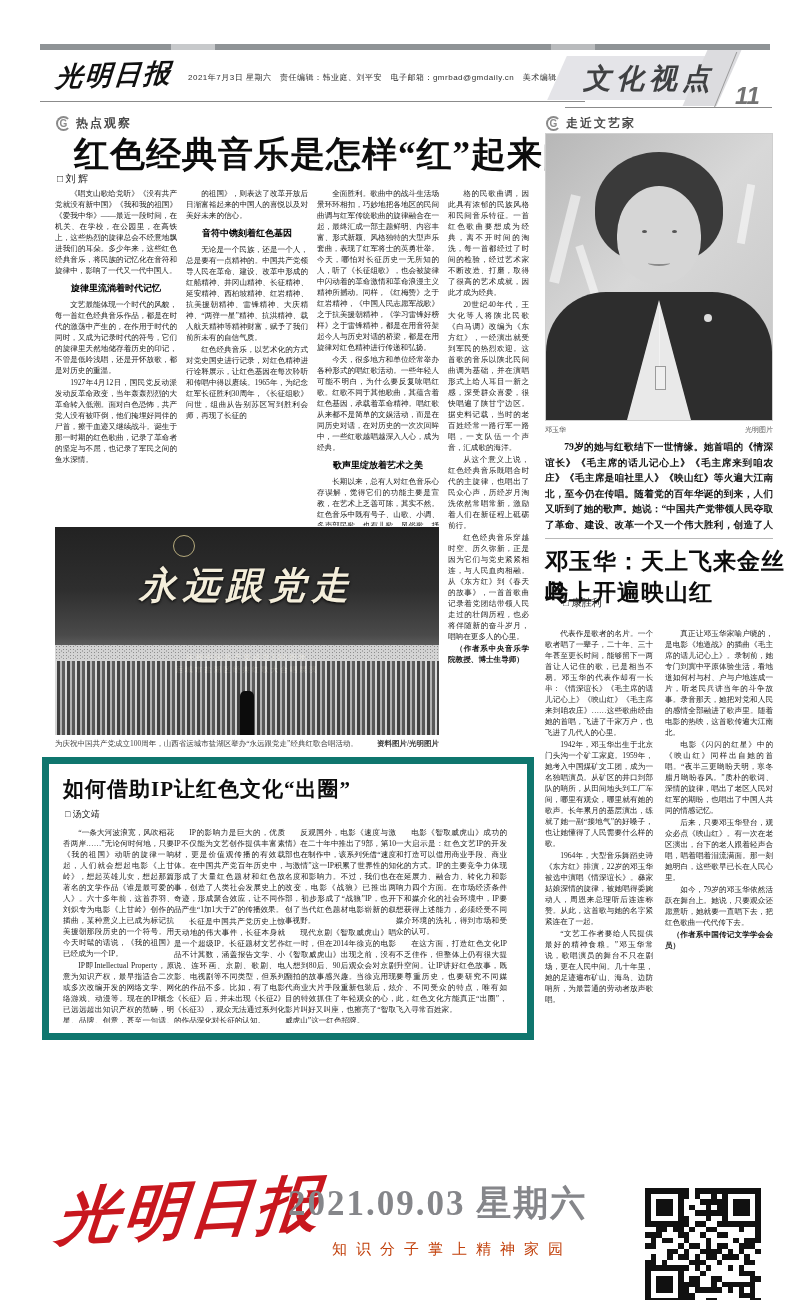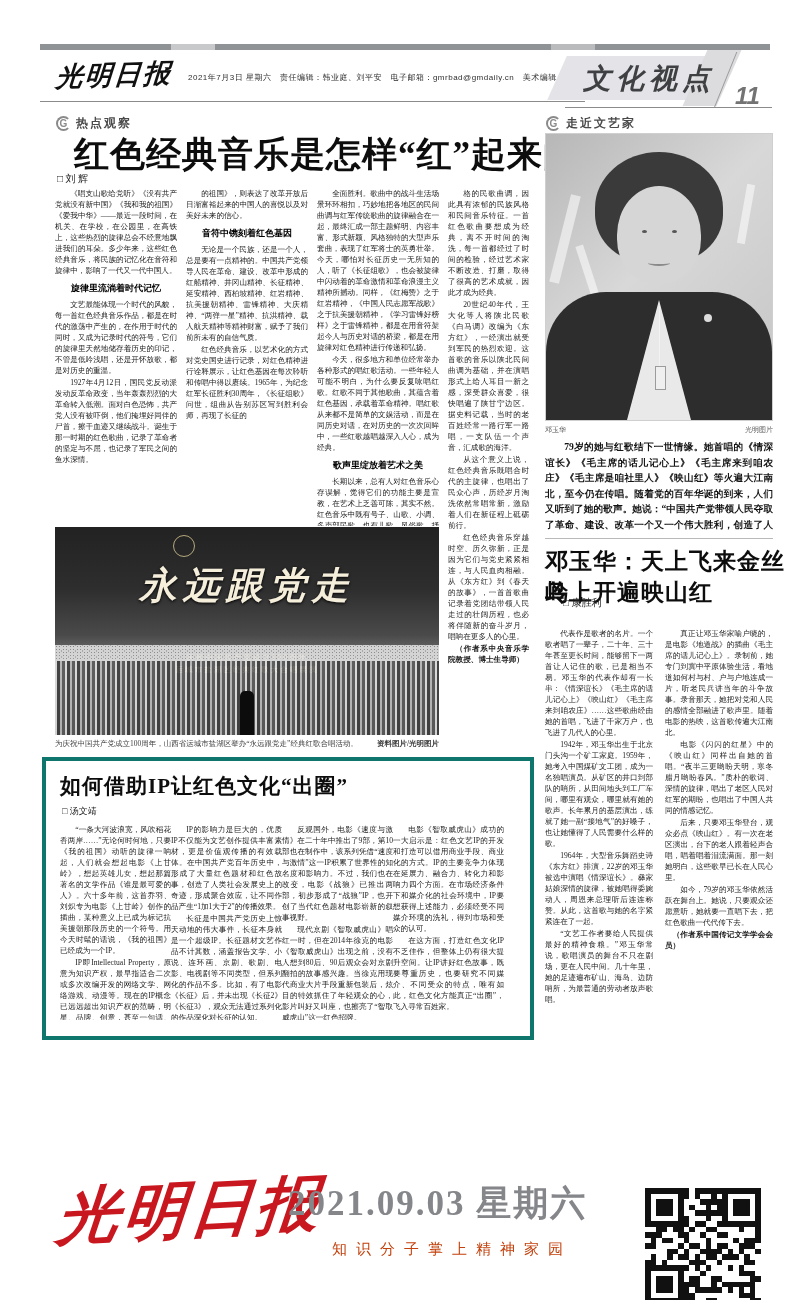--- a/index.html
+++ b/index.html
@@ -49,21 +49,21 @@
          background:repeating-radial-gradient(circle at 3px 3px,#e6e6e6 0 1.6px,rgba(0,0,0,0) 2.4px);
          background-size:7px 6px;}
   .crowd{position:absolute;left:0;right:0;bottom:0;height:74px;opacity:.9;
          background:repeating-linear-gradient(90deg,rgba(245,245,245,.85) 0 2px,rgba(55,55,55,.9) 2px 5px,rgba(205,205,205,.8) 5px 7px,rgba(85,85,85,.85) 7px 10px);}
   .conductor{position:absolute;left:50%;bottom:0;width:14px;height:44px;margin-left:-7px;background:#0c0c0c;border-radius:5px 5px 0 0;}
   .mcaption{position:absolute;left:55px;top:739px;width:384px;display:flex;justify-content:space-between;
             font-size:7.5px;color:#3d3d3d;}
   .mcaption .credit{font-weight:bold;white-space:nowrap;margin-left:8px;}
   
   .redbox{position:absolute;left:42px;top:757px;width:492px;height:283px;box-sizing:border-box;
-          border:4px solid #0f766e;background:#fff;padding:9px 14px;}
+          border:7px solid #0f766e;background:#fff;padding:9px 14px;}
   .redtitle{font-size:21px;font-weight:900;color:#0d0d0d;letter-spacing:1px;margin-top:2px;}
   .redbyline{font-size:9px;margin:5px 0 6px 2px;}
   .redcols{display:flex;}
   .redcols .col{width:111px;height:196px;overflow:hidden;}
   
   .photo-portrait{position:absolute;left:545px;top:133px;width:228px;height:288px;overflow:hidden;
                   border:1px solid #cfcfcf;box-sizing:border-box;
                   background:linear-gradient(135deg,#b7b7b7,#d8d8d8 45%,#c4c4c4);}
   .stroke{position:absolute;background:rgba(255,255,255,.55);}
   .s1{left:14px;top:60px;width:10px;height:90px;transform:rotate(14deg);}

